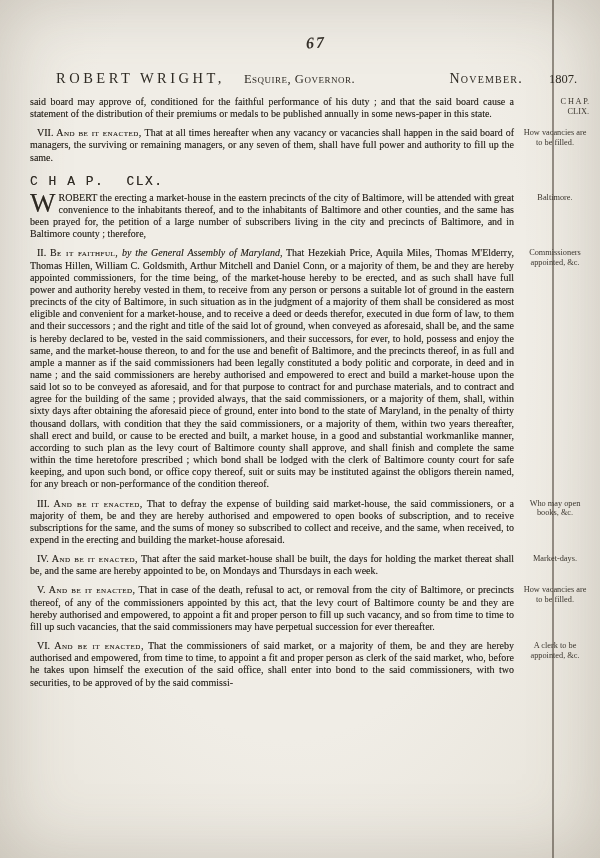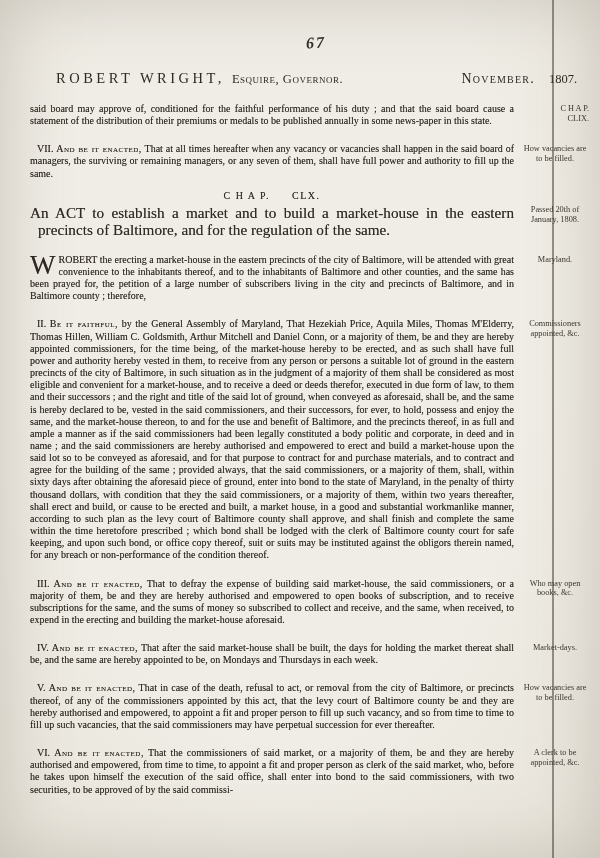--- a/index.html
+++ b/index.html
@@ -25,54 +25,55 @@
     transform: rotate(-3deg);
   }
   .column { position: absolute; left: 30px; top: 70px; width: 484px; }
 
   .runhead {
     display: flex; align-items: baseline;
     width: 547px; white-space: nowrap;
     margin-bottom: 9px;
   }
   .rh-name { font-size: 14.5px; letter-spacing: 3.5px; margin-left: 26px; font-weight: 500; }
-  .rh-title { font-size: 12.5px; font-variant: small-caps; letter-spacing: 1.2px; margin-left: 7px; }
+  .rh-title { font-size: 12.5px; font-variant: small-caps; letter-spacing: 1.2px; margin-left: 19px; }
   .rh-month { font-size: 14px; font-variant: small-caps; letter-spacing: 1.2px; margin-left: auto; }
-  .rh-year { font-size: 12.5px; margin-left: 14px; }
+  .rh-year { font-size: 12.5px; margin-left: 26px; }
 
   .par {
     position: relative;
     text-align: justify;
     font-size: 10px;
     line-height: 12.15px;
-    margin: 16px 0 7px 0;
+    margin: 0 0 7px 0;
     text-indent: 7px;
     text-shadow: 0 0 0.5px rgba(55,48,40,0.55);
   }
   .par.flush { text-indent: 0; }
 
   .note {
     position: absolute; left: calc(100% + 7px); top: 1px;
     width: 68px;
     font-size: 8.3px; line-height: 9.9px;
     text-align: center; text-indent: 0;
     color: #3a352d;
     text-shadow: none;
   }
   .note.right { text-align: right; width: 62px; left: calc(100% + 13px); }
 
   .sc  { font-variant: small-caps; letter-spacing: 0.5px; }
-  .it  { }
+  .it  { font-style: italic; }
 
   .chap-head {
     position: relative;
-    text-align: center;
-    font-size: 10px; letter-spacing: 1.5px;
+    text-align: left;
+    font-size: 13px; letter-spacing: 1.5px;
     margin: 10px 0 3px 0;
     text-shadow: 0 0 0.5px rgba(55,48,40,0.55);
+    font-family: Liberation Mono, monospace;
   }
   .chap-head .gap { display: inline-block; width: 22px; }
 
   .act-title {
     position: relative;
     font-size: 15.2px; line-height: 17px;
     text-align: justify;
     padding-left: 8px; text-indent: -8px;
     margin: 0 0 7px 0;
     text-shadow: 0 0 0.5px rgba(55,48,40,0.6);
@@ -113,29 +114,25 @@
       <span>VII.</span>
       <span class="sc">And be it enacted,</span>
       <span>That at all times hereafter when any vacancy or vacancies shall happen in the said board of managers, the surviving or remaining managers, or any seven of them, shall have full power and authority to fill up the same.</span>
       <span class="note">How vacancies are to be filled.</span>
     </p>
 
     <div class="chap-head">
       <span>C H A P.</span><span class="gap"></span><span>CLX.</span>
     </div>
 
-    <p class="act-title">
-      <span>An ACT to establish a market and to build a market-house in the eastern precincts of Baltimore, and for the regulation of the same.</span>
-      <span class="note">Passed 20th of January, 1808.</span>
-    </p>
 
     <p class="par flush">
       <span class="dropcap">W</span><span>ROBERT</span>
       <span>the erecting a market-house in the eastern precincts of the city of Baltimore, will be attended with great convenience to the inhabitants thereof, and to the inhabitants of Baltimore and other counties, and the same has been prayed for, the petition of a large number of subscribers living in the city and precincts of Baltimore, and in Baltimore county ; therefore,</span>
-      <span class="note">Maryland.</span>
+      <span class="note">Baltimore.</span>
     </p>
 
     <p class="par">
       <span>II.</span>
       <span class="sc">Be it faithful,</span>
       <span class="it">by the General Assembly of Maryland,</span>
       <span>That Hezekiah Price, Aquila Miles, Thomas M'Elderry, Thomas Hillen, William C. Goldsmith, Arthur Mitchell and Daniel Conn, or a majority of them, be and they are hereby appointed commissioners, for the time being, of the market-house hereby to be erected, and as such shall have full power and authority hereby vested in them, to receive from any person or persons a suitable lot of ground in the eastern precincts of the city of Baltimore, in such situation as in the judgment of a majority of them shall be considered as most eligible and convenient for a market-house, and to receive a deed or deeds therefor, executed in due form of law, to them and their successors ; and the right and title of the said lot of ground, when conveyed as aforesaid, shall be, and the same is hereby declared to be, vested in the said commissioners, and their successors, for ever, to hold, possess and enjoy the same, and the market-house thereon, to and for the use and benefit of Baltimore, and the precincts thereof, in as full and ample a manner as if the said commissioners had been legally constituted a body politic and corporate, in deed and in name ; and the said commissioners are hereby authorised and empowered to erect and build a market-house upon the said lot so to be conveyed as aforesaid, and for that purpose to contract for and purchase materials, and to contract and agree for the building of the same ; provided always, that the said commissioners, or a majority of them, shall, within sixty days after obtaining the aforesaid piece of ground, enter into bond to the state of Maryland, in the penalty of thirty thousand dollars, with condition that they the said commissioners, or a majority of them, within two years thereafter, shall erect and build, or cause to be erected and built, a market house, in a good and substantial workmanlike manner, according to such plan as the levy court of Baltimore county shall approve, and shall finish and complete the same within the time heretofore prescribed ; which bond shall be lodged with the clerk of Baltimore county court for safe keeping, and upon such bond, or office copy thereof, suit or suits may be instituted against the obligors therein named, for any breach or non-performance of the condition thereof.</span>
       <span class="note">Commissioners appointed, &amp;c.</span>
     </p>
 

